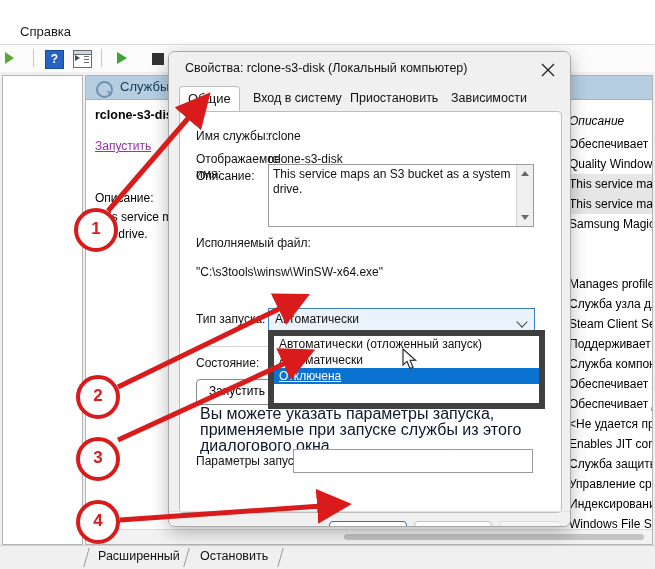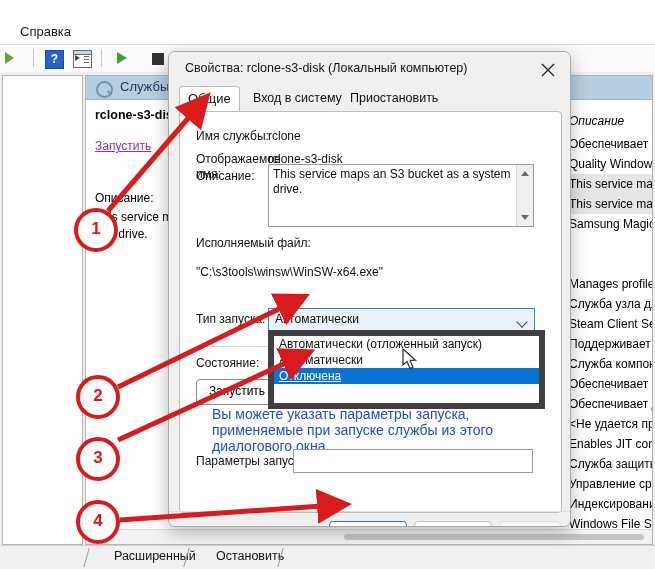--- a/index.html
+++ b/index.html
@@ -249,21 +249,20 @@
     width: 655px; height: 24px;
     background: #f0f0f0;
     border-top: 1px solid #d0d0d0;
   }
   .mmc-tab {
     position: absolute;
     top: 3px;
     font-size: 12.5px;
     color: #111111;
     padding: 0 8px;
-    margin-left: 16px;
   }
   .tab-slash {
     position: absolute;
     top: 2px;
     width: 1px; height: 19px;
     background: #999999;
     transform: skewX(-16deg);
   }
 
   
@@ -430,24 +429,24 @@
     color: #111111;
     text-align: center;
     line-height: 22px;
   }
   .btn.disabled { color: #a2a2a2; background: #f6f6f6; border-color: #dcdcdc; }
   .btn.strong { border-color: #8a8a8a; color: #000000; }
   .btn.default { border: 1px solid #2f6fb5; }
 
   .hint {
     position: absolute;
-    left: 32px; top: 294px;
+    left: 20px; top: 294px;
     width: 340px;
-    font-size: 14px;
-    color: #1d4ed8;
+    font-size: 16px;
+    color: #0f172a;
     line-height: 16px;
   }
   .param-input {
     position: absolute;
     left: 113px; top: 337px;
     width: 238px; height: 22px;
     background: #ffffff;
     border: 1px solid #9a9a9a;
   }
 
@@ -583,20 +582,21 @@
           </svg>
       </div>
     </div>
 
     <div class="dlg-body">
 
       <div class="tabbar">
         <div class="tab-item" style="left:66px;">Вход в систему</div>
         <div class="tab-item active" style="left:0px;">Общие</div>
         <div class="tab-item" style="left:163px;">Приостановить</div>
+        <div class="tab-item" style="left:264px;">Зависимости</div>
       </div>
 
       <div class="tab-panel">
 
         <div class="f-label" style="left:16px; top:17px;">Имя службы:</div>
         <div class="f-value" style="left:88px; top:17px;">rclone</div>
 
         <div class="f-label" style="left:16px; top:40px;">Отображаемое</div>
         <div class="f-label" style="left:16px; top:55px;">имя:</div>
         <div class="f-value" style="left:88px; top:40px;">rclone-s3-disk</div>

